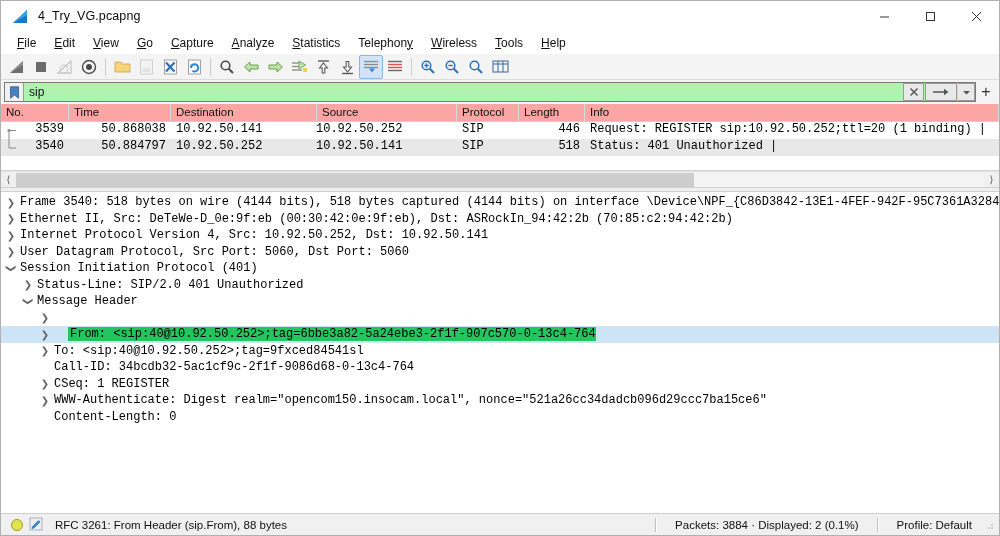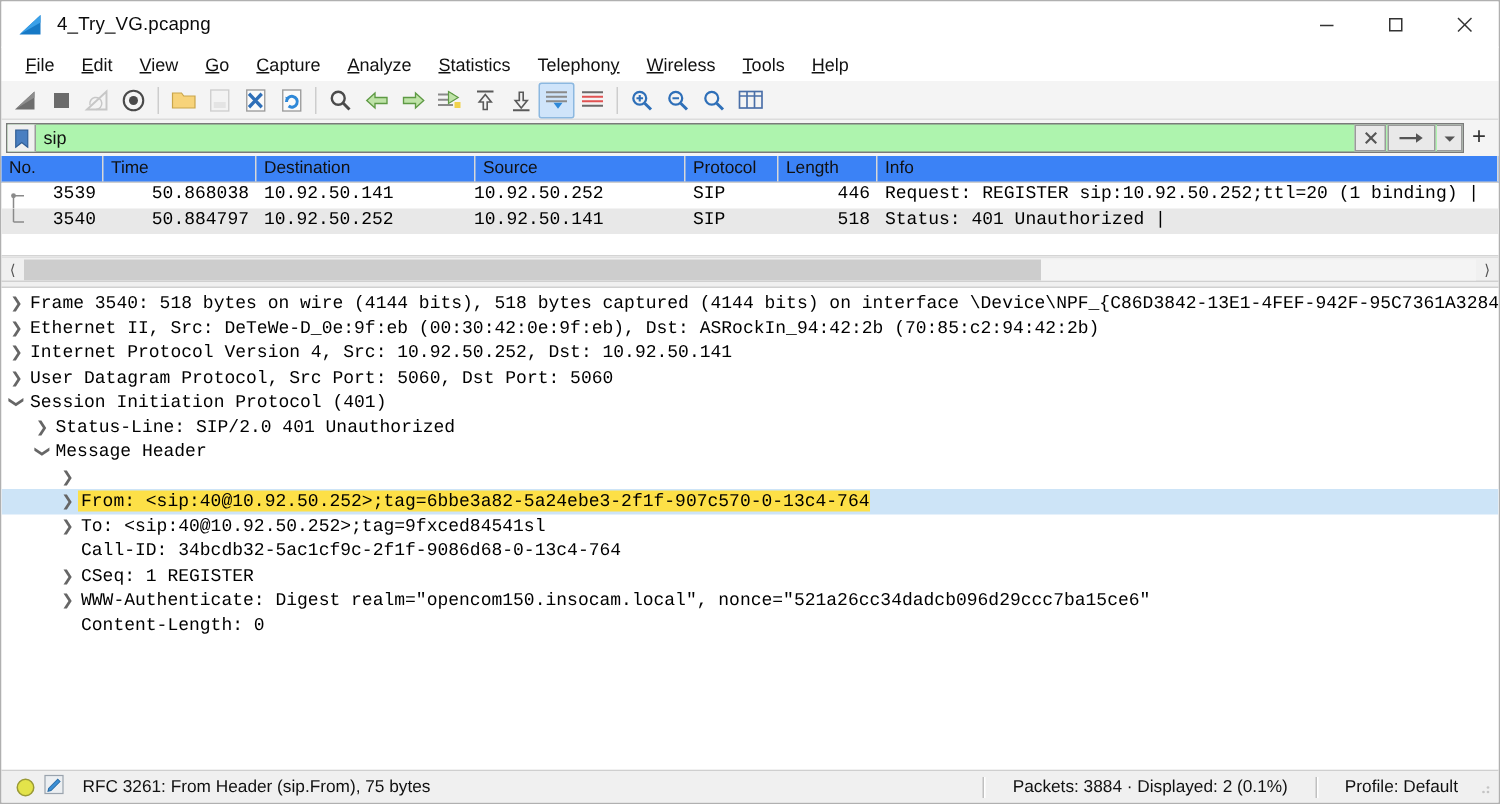--- a/index.html
+++ b/index.html
@@ -56,21 +56,21 @@
   .fb-btn { width:21px; height:18px; display:flex; align-items:center; justify-content:center;
             background:#e9e9e9; border:1px solid #9a9a9a; margin-left:1px; }
   .fb-btn.arrow { width:32px; }
   .fb-btn.drop { width:17px; border-left:none; }
   .fb-plus { width:20px; height:20px; display:flex; align-items:center; justify-content:center;
              font-size:16px; color:#333; }
 
   
   .packet-list { flex:0 0 67px; display:flex; flex-direction:column; background:#fff;
                  border-bottom:1px solid #d4d4d4; }
-  .plist-header { height:18px; display:flex; background:#3b82f6;
+  .plist-header { height:18px; display:flex; background:#fca5a5;
                   border-bottom:1px solid #cfcfcf; font-size:11.5px; color:#111; }
   .plist-header .col { padding:2px 0 0 5px; border-right:1px solid #d8d8d8;
                        overflow:hidden; white-space:nowrap; }
   .plist-rows { flex:1; font-family:"Liberation Mono", monospace; font-size:12px; }
   .prow { height:17px; display:flex; align-items:flex-start; white-space:nowrap; }
   .prow.alt { background:#e8e8e8; }
   .prow .c { padding:0 5px; overflow:hidden; white-space:nowrap; }
   .c-no { text-align:right; }
   .c-time { text-align:right; }
   .c-len { text-align:right; }
@@ -89,21 +89,21 @@
 
   
   .detail { flex:1; overflow:hidden; background:#fff; padding-top:2px;
             font-family:"Liberation Mono", monospace; font-size:12px; position:relative; }
   .trow { height:16.5px; display:flex; align-items:center; white-space:nowrap;
           padding-left:3px; }
   .trow .tw { display:inline-block; width:14px; flex:0 0 14px; text-align:center;
               color:#666; font-family:"Liberation Sans", sans-serif; font-size:10px; }
   .trow .txt { padding-left:2px; }
   .trow.selected { background:#cde4f7; }
-  .trow.selected .txt { background:#fde047; }
+  .trow.selected .txt { background:#22c55e;margin-left:16px; }
   .ind1 { padding-left:3px; }
   .ind2 { padding-left:20px; }
   .ind3 { padding-left:37px; }
 
   
   .statusbar { height:22px; display:flex; align-items:center; background:#f0f0f0;
                border-top:1px solid #cfcfcf; flex:0 0 22px; font-size:11.5px; color:#111; }
   .sb-icons { display:flex; align-items:center; gap:6px; padding-left:10px; }
   .sb-dot { width:12px; height:12px; border-radius:50%; background:#e3e34a;
             border:1px solid #9a9a35; }
@@ -449,21 +449,21 @@
   <div class="statusbar">
     <div class="sb-icons">
       <span class="sb-dot"></span>
       <span>
         <svg width="14" height="14" viewBox="0 0 14 14">
             <rect x="1" y="1" width="12" height="12" fill="#eceff2" stroke="#9aa3ad" stroke-width="0.8"></rect>
             <path d="M3.5 9.5 L9.5 3.5 L11 5 L5 11 L3 11.5 Z" fill="#3a8fd6" stroke="#2a6ea8" stroke-width="0.7"></path>
           </svg>
       </span>
     </div>
-    <span class="sb-text">RFC 3261: From Header (sip.From), 75 bytes</span>
+    <span class="sb-text">RFC 3261: From Header (sip.From), 88 bytes</span>
     <span class="sb-spacer"></span>
     <span class="sb-sep"></span>
     <span class="sb-pkts">Packets: 3884 · Displayed: 2 (0.1%)</span>
     <span class="sb-sep"></span>
     <span class="sb-prof">Profile: Default</span>
     <span class="sb-grip">
       <svg width="14" height="14" viewBox="0 0 14 14">
           <circle cx="10" cy="10" r="0.9" fill="#999"></circle>
           <circle cx="7" cy="10" r="0.9" fill="#999"></circle>
           <circle cx="10" cy="7" r="0.9" fill="#999"></circle>

